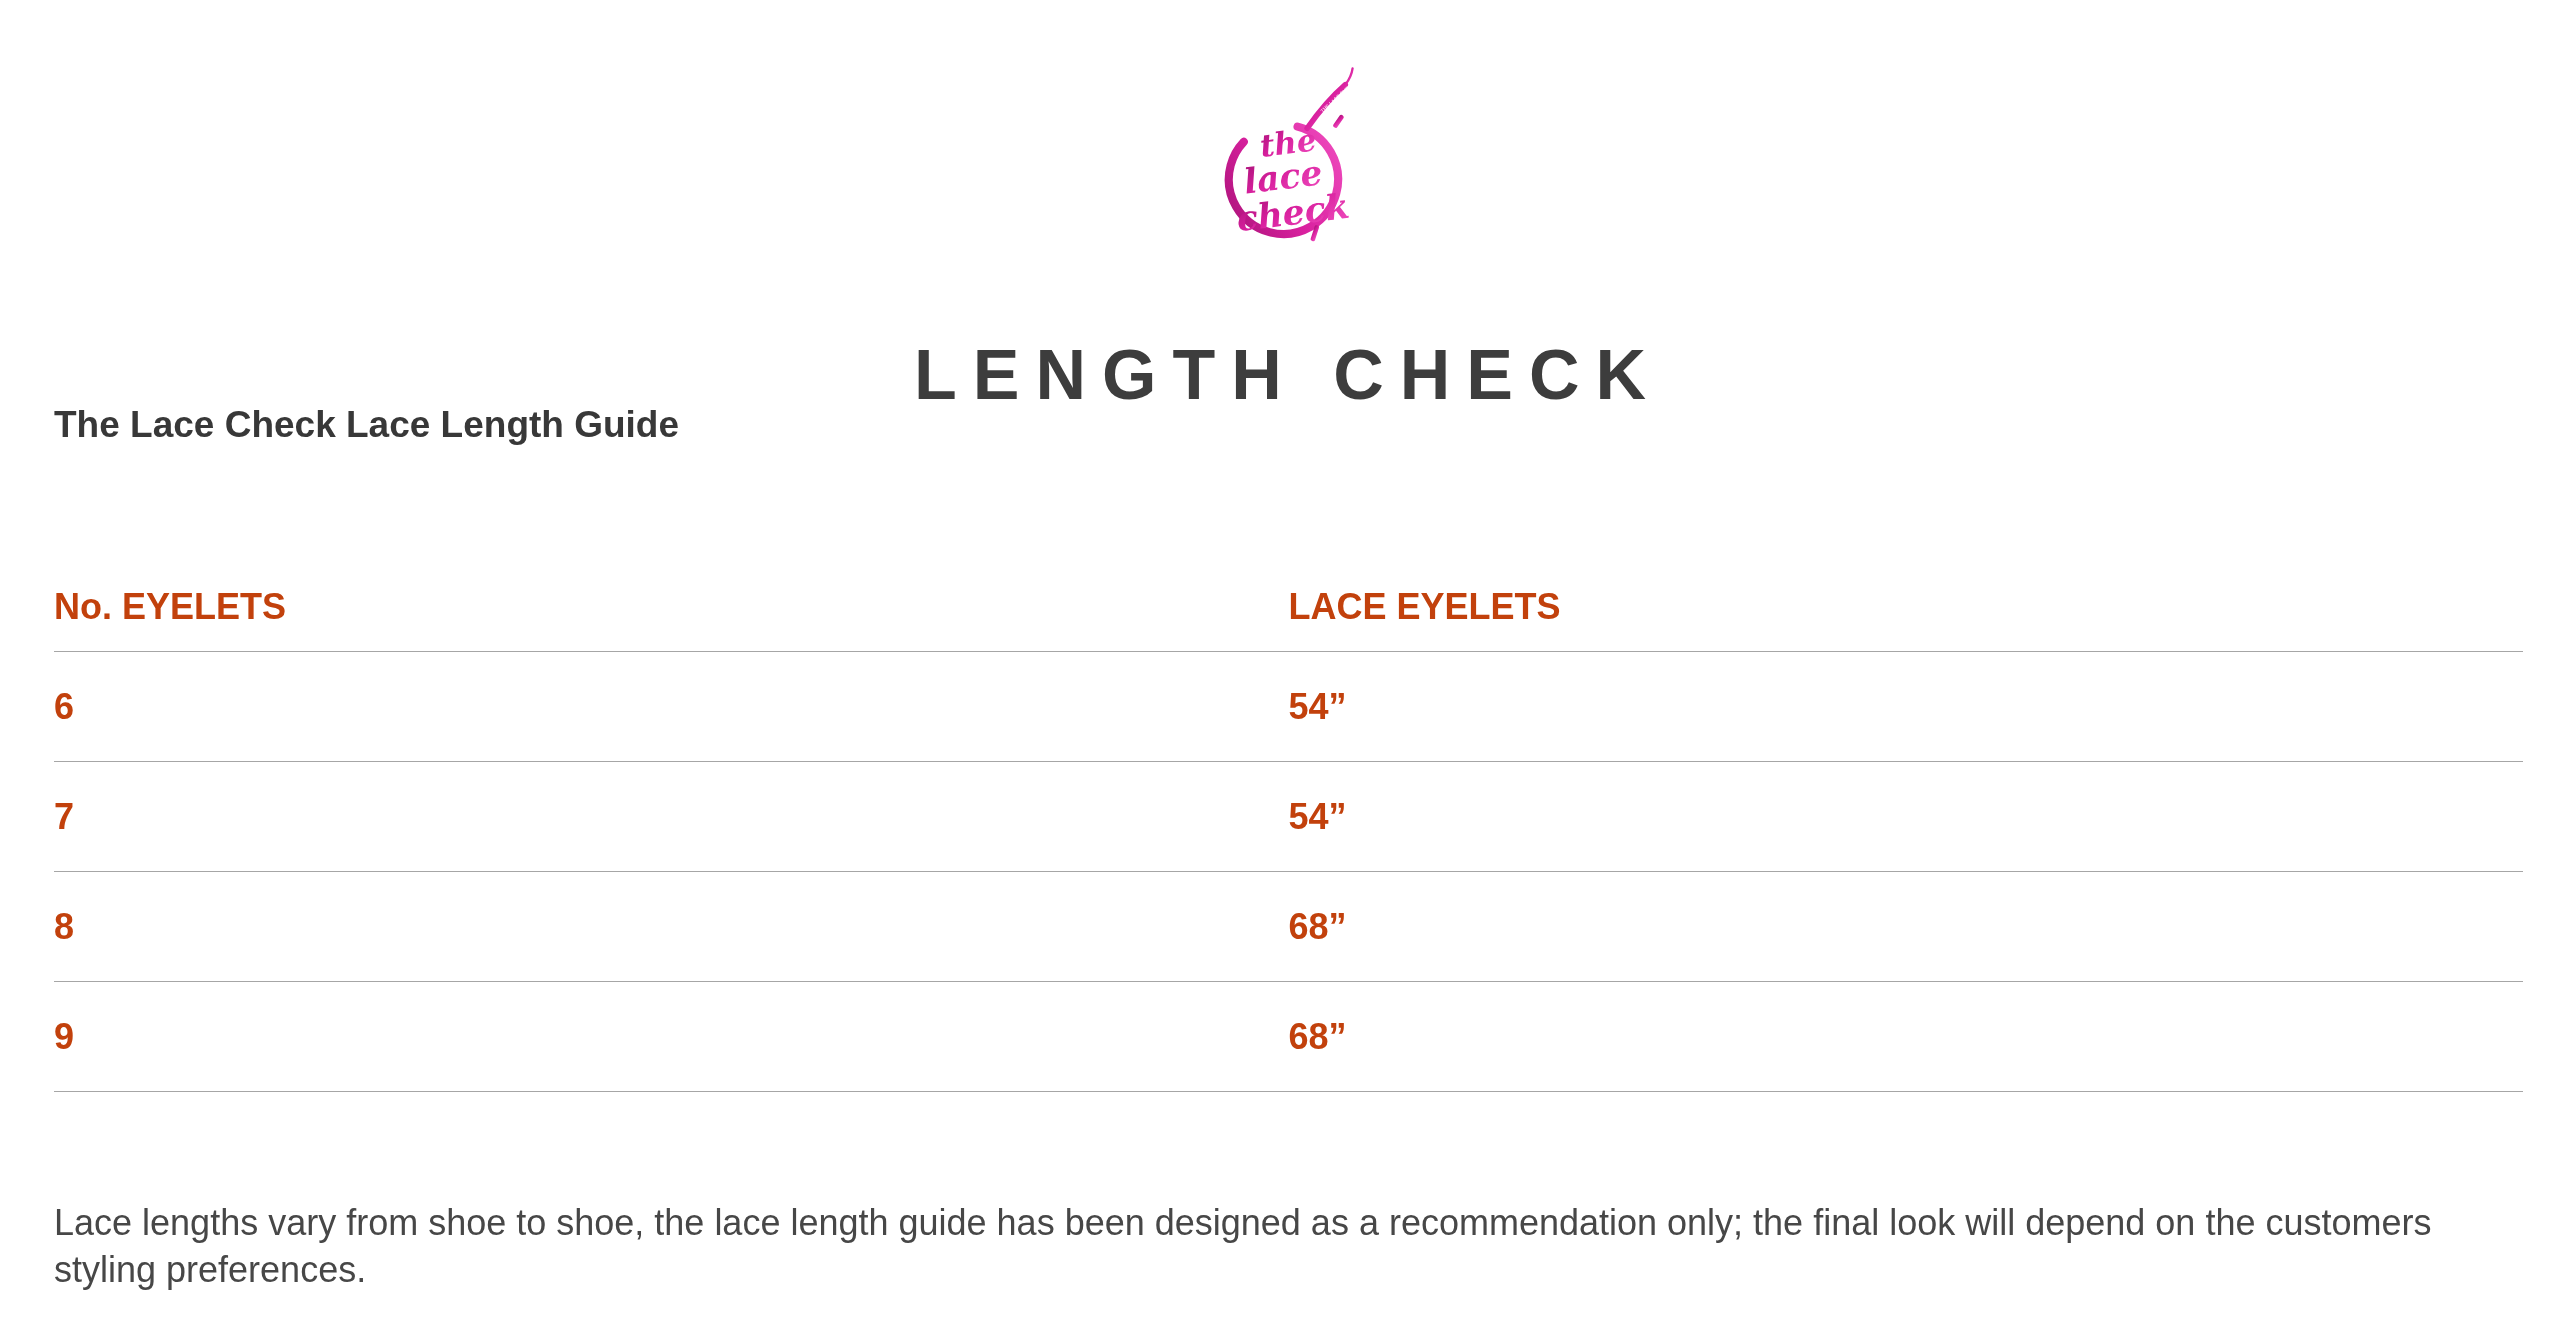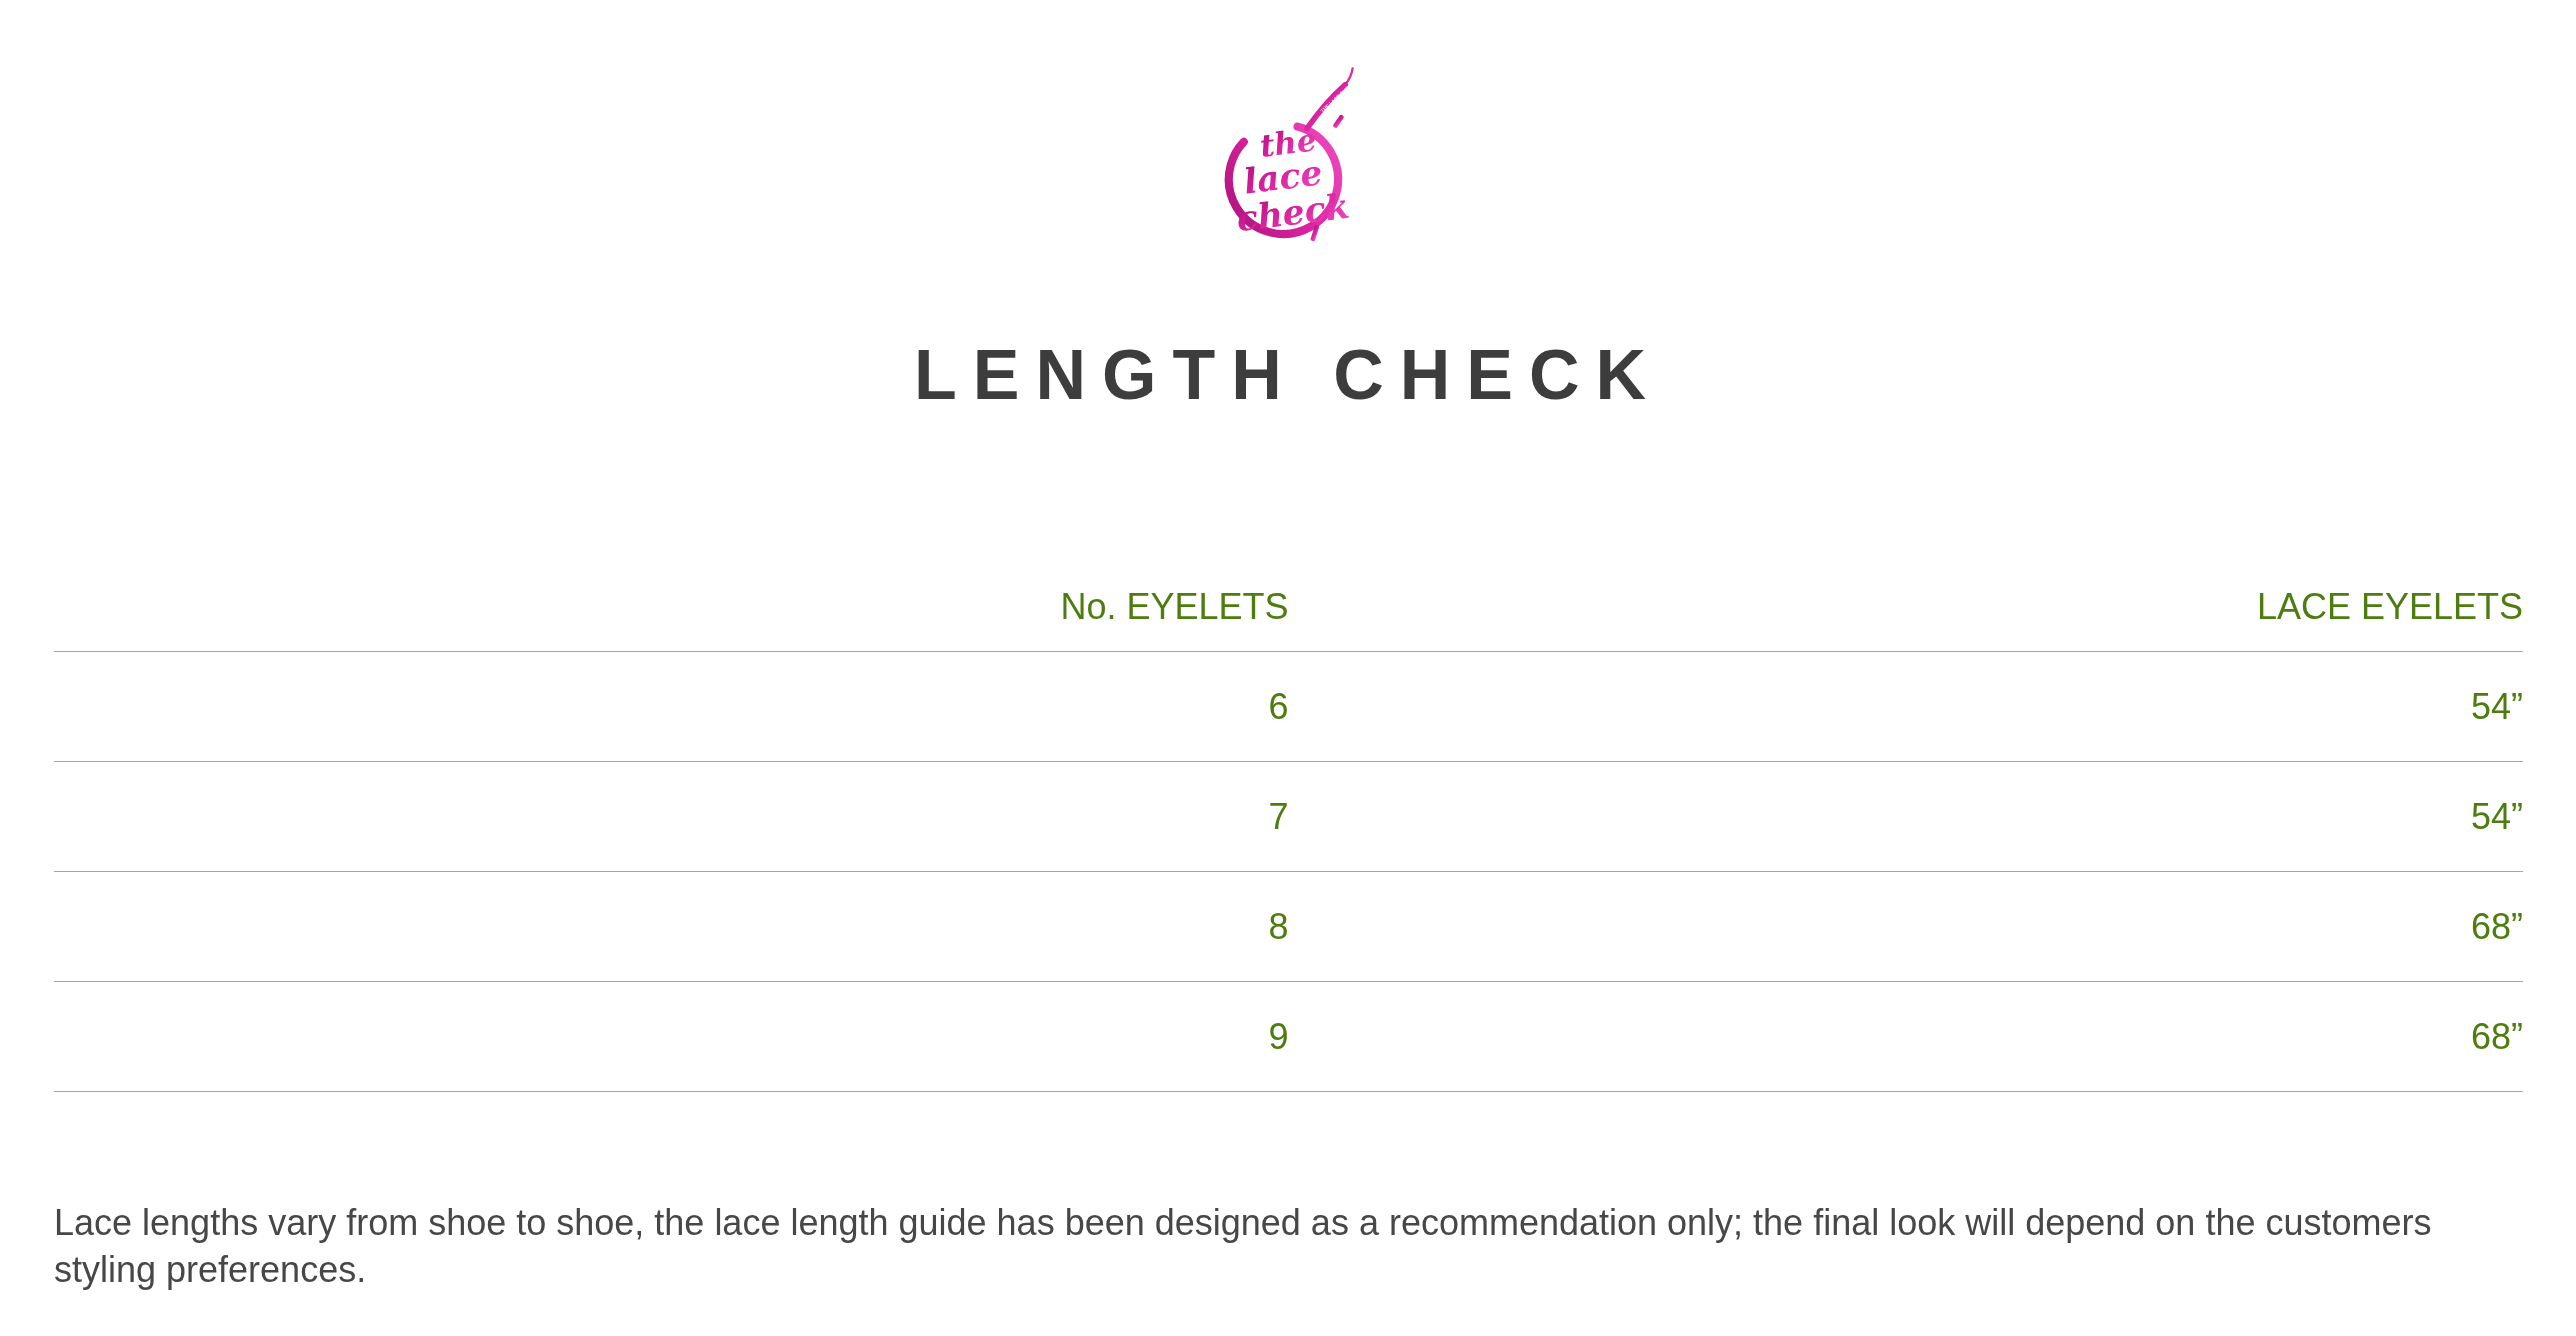--- a/index.html
+++ b/index.html
@@ -45,25 +45,25 @@
     position: absolute;
     top: 562px;
     left: 54px;
     width: 2469px;
     border-collapse: collapse;
     table-layout: fixed;
   }
   table.guide-table th,
   table.guide-table td {
     width: 50%;
-    text-align: right;
+    text-align: left;
     vertical-align: middle;
-    font-weight: 400;
+    font-weight: 700;
     border-bottom: 1.8px solid #a6a6a6;
-    color: #4d7c0f;
+    color: #c2410c;
     padding: 0;
   }
   table.guide-table th {
     height: 89px;
     font-size: 36px;
     vertical-align: middle;
   }
   table.guide-table td {
     height: 109px;
     font-size: 36px;
@@ -104,20 +104,21 @@
         <text x="80" y="102" font-size="34">the</text>
         <text x="70" y="140" font-size="38">lace</text>
         <text x="76" y="180" font-size="38">check</text>
       </g>
       <text font-size="5.5" fill="#ffffff" transform="translate(113,57) rotate(-42)">THE LACE CHECK</text>
     </svg>
   </div>
 
   <h1 class="page-title">LENGTH CHECK</h1>
 
+  <div class="subtitle">The Lace Check Lace Length Guide</div>
 
   <table class="guide-table">
     <thead>
       <tr>
         <th>No. EYELETS</th>
         <th>LACE EYELETS</th>
       </tr>
     </thead>
     <tbody>
       <tr>

